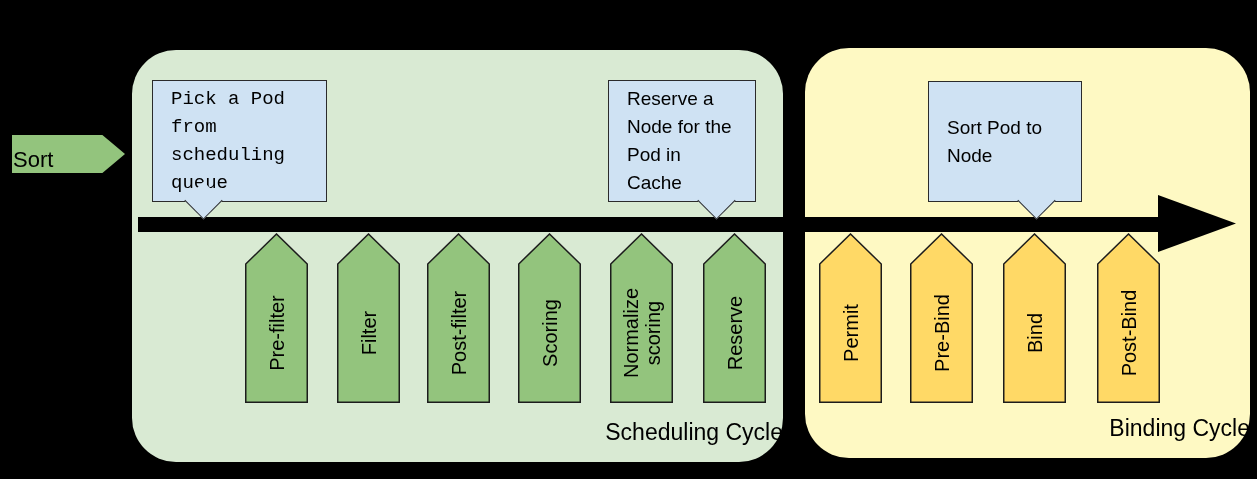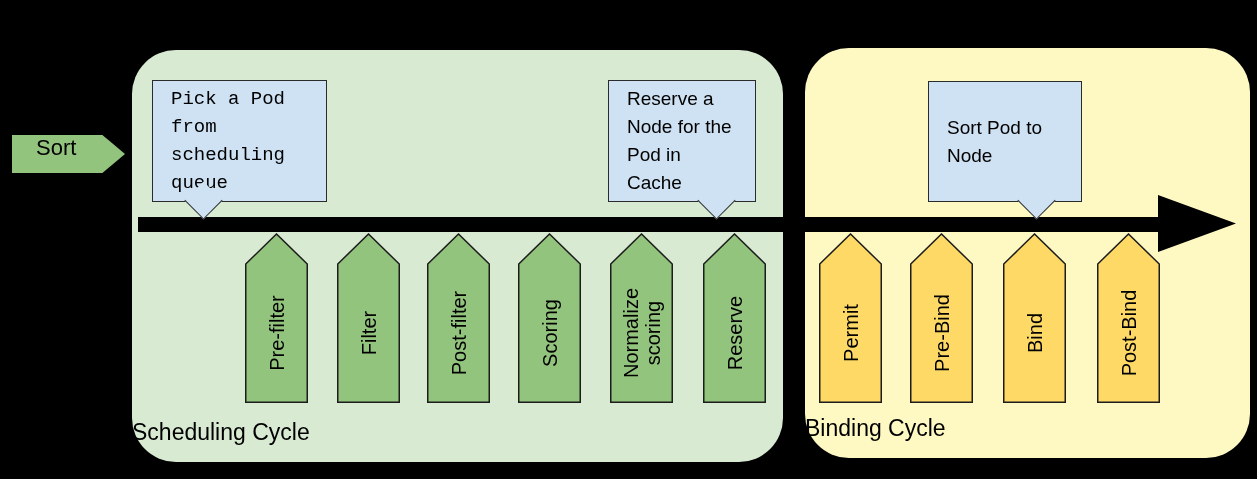--- a/index.html
+++ b/index.html
@@ -13,33 +13,33 @@
     color: #000;
   }
 
   
   .sort-arrow {
     position: absolute;
     left: 12px; top: 135px;
     width: 113px; height: 38px;
     background: #93c47d;
     clip-path: polygon(0 0, 80% 0, 100% 50%, 80% 100%, 0 100%);
-    display: flex; align-items: flex-start;
-    padding-left: 24px; box-sizing: border-box;
+    display: flex; align-items: flex-end;
+    padding-left: 1px; box-sizing: border-box;
     font-size: 22px;
     z-index: 2;
   }
 
   
   .cycle { position: absolute; border-radius: 44px; z-index: 1; }
   .cycle-green  { left: 132px; top: 50px; width: 651px; height: 412px; background: #d9ead3; }
   .cycle-yellow { left: 805px; top: 48px; width: 445px; height: 410px; background: #fef9c3; }
   .cycle-title {
     position: absolute; left: 0; right: 0; bottom: 16px;
-    text-align: left; font-size: 23px;
+    text-align: right; font-size: 23px;
   }
 
   
   .stage { position: absolute; top: 233px; width: 63px; height: 170px; z-index: 2; }
   .stage svg { position: absolute; left: 0; top: 0; display: block; }
   .stage-green  polygon { fill: #93c47d; }
   .stage-yellow polygon { fill: #ffd966; }
   .stage-label {
     position: absolute; left: 50%; top: 100px; width: 152px;
     transform: translate(-50%, -50%) rotate(-90deg);

